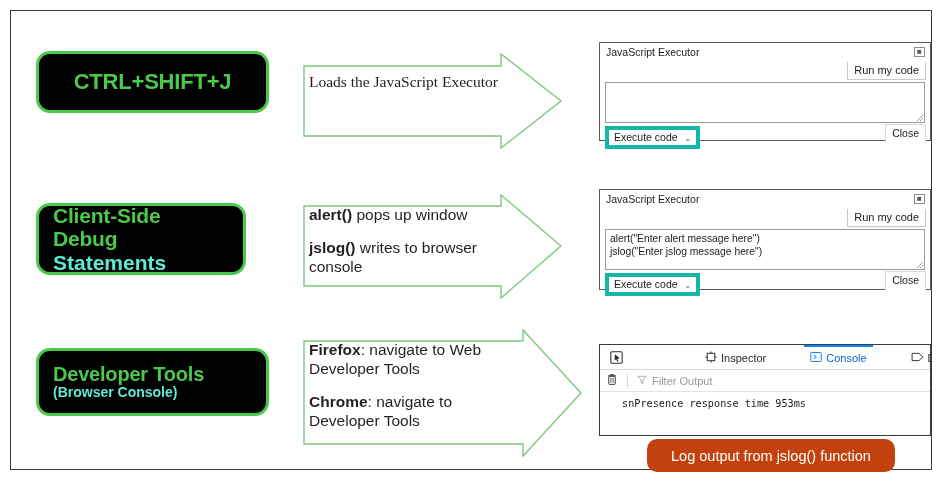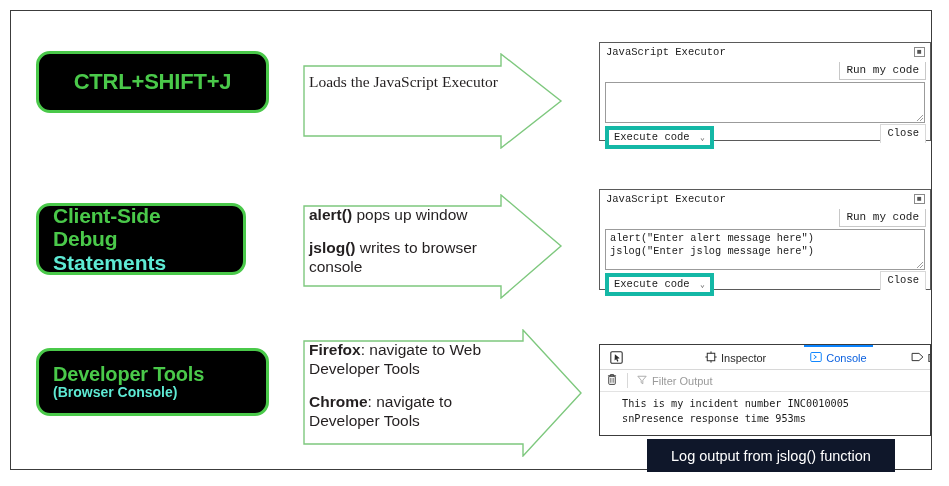--- a/index.html
+++ b/index.html
@@ -85,21 +85,20 @@
   #arrow-3 .atext { top: 12px; }
 
   
   .jse {
     position: absolute;
     background: #ffffff;
     border: 1px solid #5a5a5a;
     box-sizing: border-box;
     font-size: 10.5px;
     color: #1b1b1b;
-    font-family: Liberation Mono, monospace;
   }
   #jse-1 { left: 588px; top: 31px;  width: 332px; height: 99px; }
   #jse-2 { left: 588px; top: 178px; width: 332px; height: 101px; }
 
   .jse-titlebar {
     position: relative;
     height: 19px;
     padding: 3px 6px 0 6px;
     box-sizing: border-box;
   }
@@ -258,22 +257,22 @@
     white-space: pre;
   }
 
   
   #callout {
     position: absolute;
     left: 636px;
     top: 428px;
     width: 248px;
     height: 33px;
-    background: #0f172a;
-    border-radius: 0;
+    background: #c2410c;
+    border-radius: 10px;
     display: flex;
     align-items: center;
     justify-content: center;
     color: #ffffff;
     font-size: 14.5px;
   }
 </style>
 </head>
 <body>
 
@@ -437,21 +436,20 @@
         <span>
           <svg width="10" height="10" viewBox="0 0 12 12">
             <path d="M1 1.5 H11 L7 6.2 V10.5 L5 9.2 V6.2 Z" fill="none" stroke="#a6a6a6" stroke-width="1.1"></path>
           </svg>
         </span>
         <span>Filter Output</span>
       </span>
     </div>
 
     <div class="dt-rows">
-      <div class="dt-row">This is my incident number INC0010005</div>
       <div class="dt-row">snPresence response time 953ms</div>
     </div>
   </div>
 
   <div id="callout">
     <span>Log output from jslog() function</span>
   </div>
 
 </div>
 

